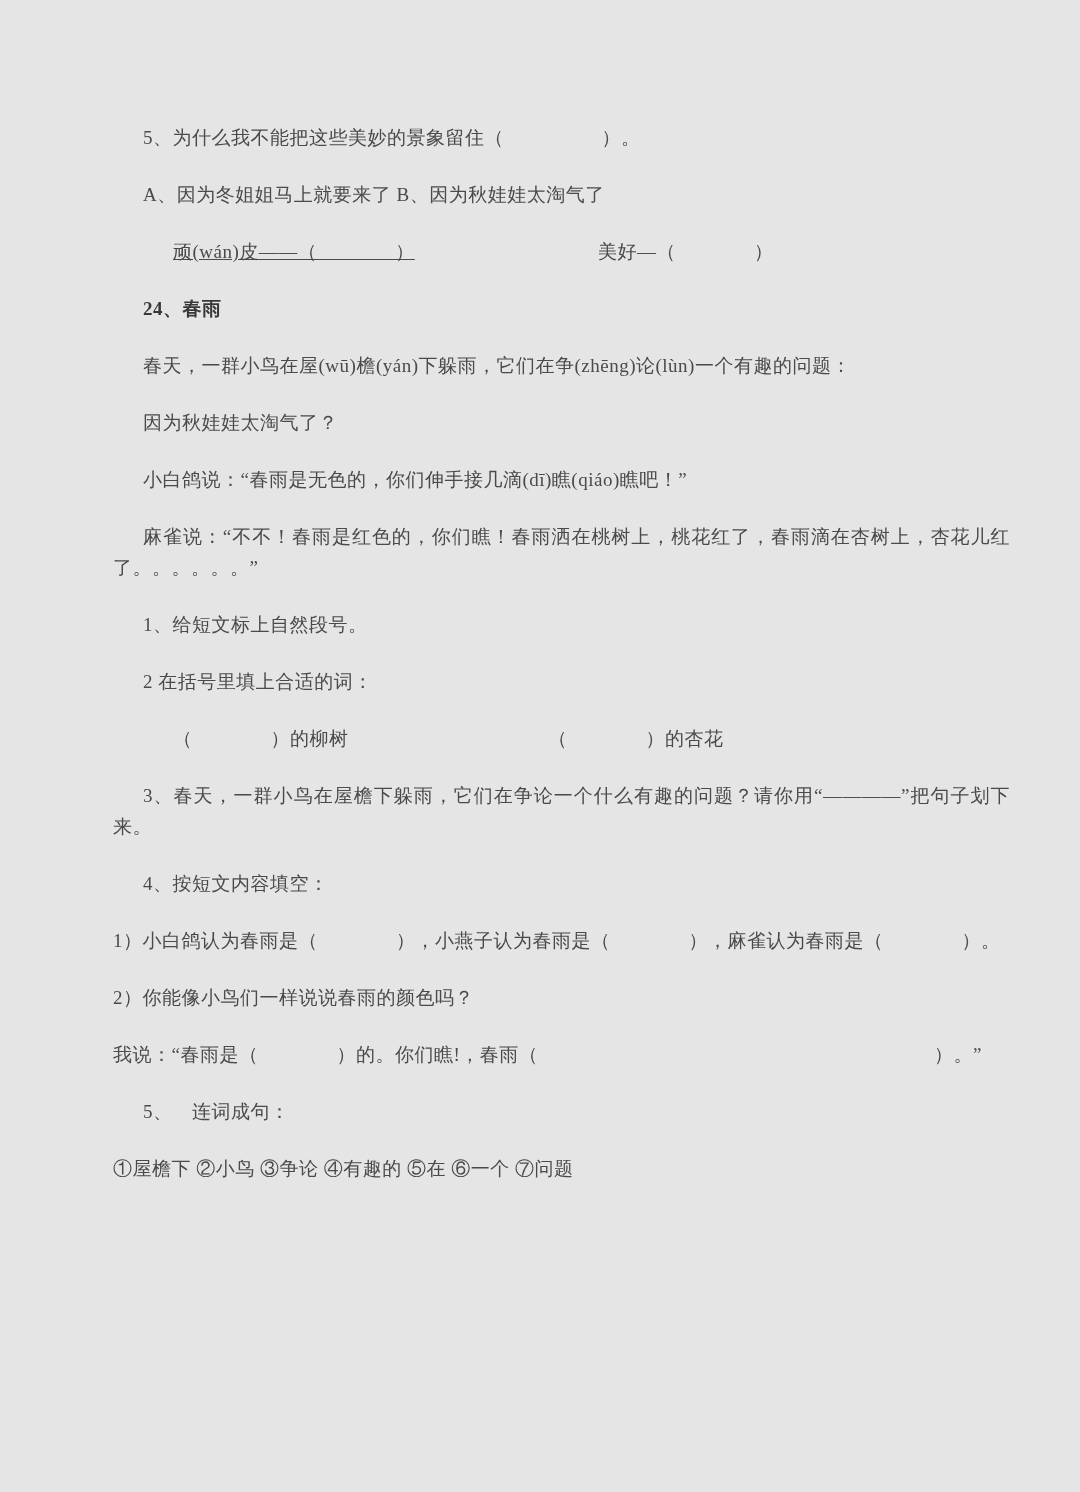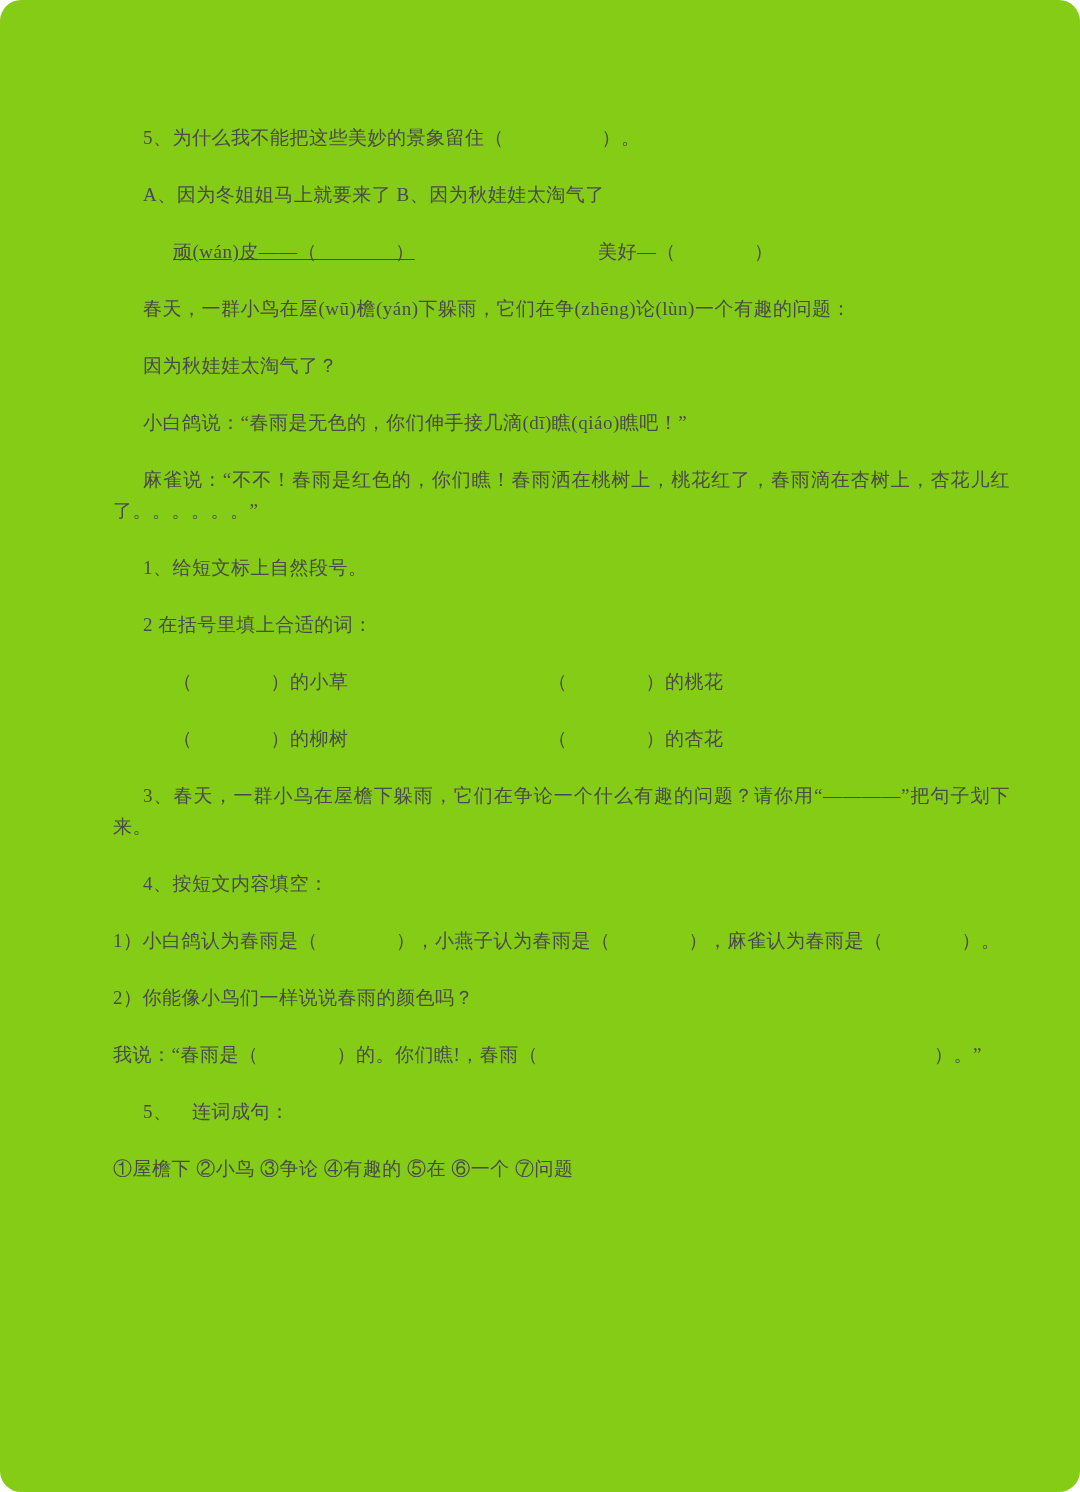--- a/index.html
+++ b/index.html
@@ -4,25 +4,24 @@
 <style>
   html, body {
     margin: 0;
     padding: 0;
     background: #ffffff;
   }
   .page {
     position: relative;
     width: 1080px;
     height: 1492px;
-    background: #84cc16;
+    background: #e5e5e5;
     overflow: hidden;
     font-family: "Liberation Serif", "DejaVu Serif", serif;
     color: #4a4a4a;
-    border-radius: 21px;
   }
   .content {
     position: absolute;
     left: 113px;
     top: 122px;
     width: 897px;
   }
   .content p {
     margin: 0 0 26px 0;
     font-size: 19px;
@@ -44,35 +43,35 @@
 <div class="page">
   <div class="content">
 
     <p class="indent nowrap">5、为什么我不能把这些美妙的景象留住（　　　　　）。</p>
 
     <p class="indent nowrap">A、因为冬姐姐马上就要来了 B、因为秋娃娃太淘气了</p>
 
 
     <p class="indent nowrap"><span class="col-a-wide">顽(wán)皮——（　　　　）</span><span>美好—（　　　　）</span></p>
 
+    <p class="indent nowrap title">24、春雨</p>
 
     <p class="indent nowrap">春天，一群小鸟在屋(wū)檐(yán)下躲雨，它们在争(zhēng)论(lùn)一个有趣的问题：</p>
 
     <p class="indent nowrap">因为秋娃娃太淘气了？</p>
 
     <p class="indent nowrap">小白鸽说：“春雨是无色的，你们伸手接几滴(dī)瞧(qiáo)瞧吧！”</p>
 
 
     <p class="indent wrap">麻雀说：“不不！春雨是红色的，你们瞧！春雨洒在桃树上，桃花红了，春雨滴在杏树上，杏花儿红了。。。。。。”</p>
 
     <p class="indent nowrap">1、给短文标上自然段号。</p>
 
     <p class="indent nowrap">2 在括号里填上合适的词：</p>
 
-    <p class="indent nowrap"><span class="col-a-narrow">（　　　　）的小草</span><span>（　　　　）的桃花</span></p>
 
     <p class="indent nowrap"><span class="col-a-narrow">（　　　　）的柳树</span><span>（　　　　）的杏花</span></p>
 
     <p class="indent wrap">3、春天，一群小鸟在屋檐下躲雨，它们在争论一个什么有趣的问题？请你用“————”把句子划下来。</p>
 
     <p class="indent nowrap">4、按短文内容填空：</p>
 
     <p class="nowrap">1）小白鸽认为春雨是（　　　　），小燕子认为春雨是（　　　　），麻雀认为春雨是（　　　　）。</p>
 
     <p class="nowrap">2）你能像小鸟们一样说说春雨的颜色吗？</p>

